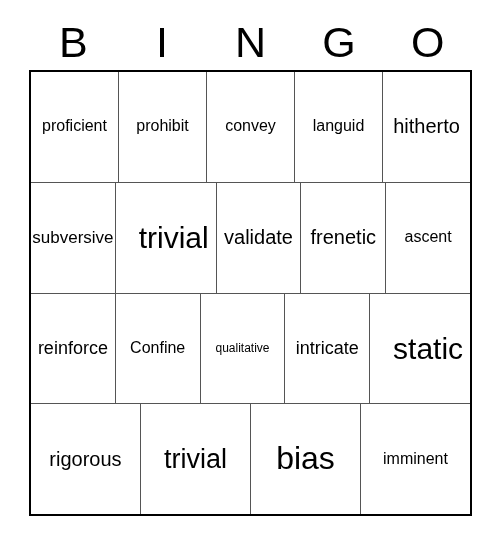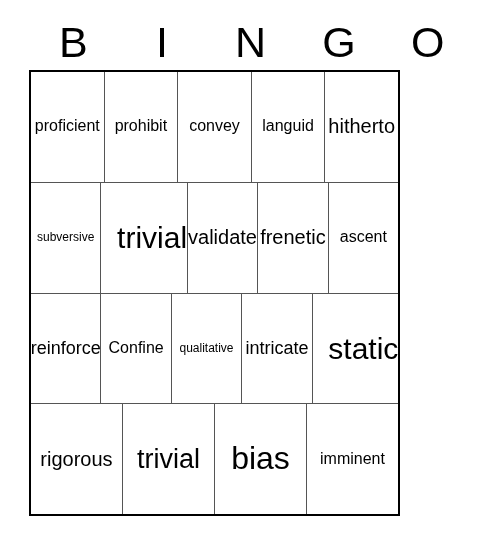--- a/index.html
+++ b/index.html
@@ -45,21 +45,21 @@
     color: #000000;
     letter-spacing: 0;
     user-select: none;
   }
 
   
   #bingo-grid {
     position: absolute;
     left: 29px;
     top: 70px;
-    width: 371px;
+    width: 443px;
     height: 446px;
     box-sizing: border-box;
     border: 2px solid #000000;
     display: flex;
     flex-direction: column;
     background: #ffffff;
   }
   .bingo-row {
     flex: 1 1 0;
     display: flex;
@@ -80,21 +80,21 @@
     box-sizing: border-box;
     overflow: hidden;
     line-height: 1.05;
     color: #000000;
   }
   .bingo-cell + .bingo-cell {
     border-left: 1.5px solid #555555;
   }
 
   
-  .fs-xxs { font-size: 12px; }
+  .fs-xxs { font-size: 17px; }
   .fs-xs  { font-size: 12px; text-align: right; }
   .fs-s   { font-size: 16px; }
   .fs-m   { font-size: 18px; }
   .fs-l   { font-size: 20px; }
   .fs-xl  { font-size: 16px; }
   .fs-2xl { font-size: 27px; }
   .fs-3xl { font-size: 30px; padding-left: 19px; }
   .fs-4xl { font-size: 32px; }
 
   

